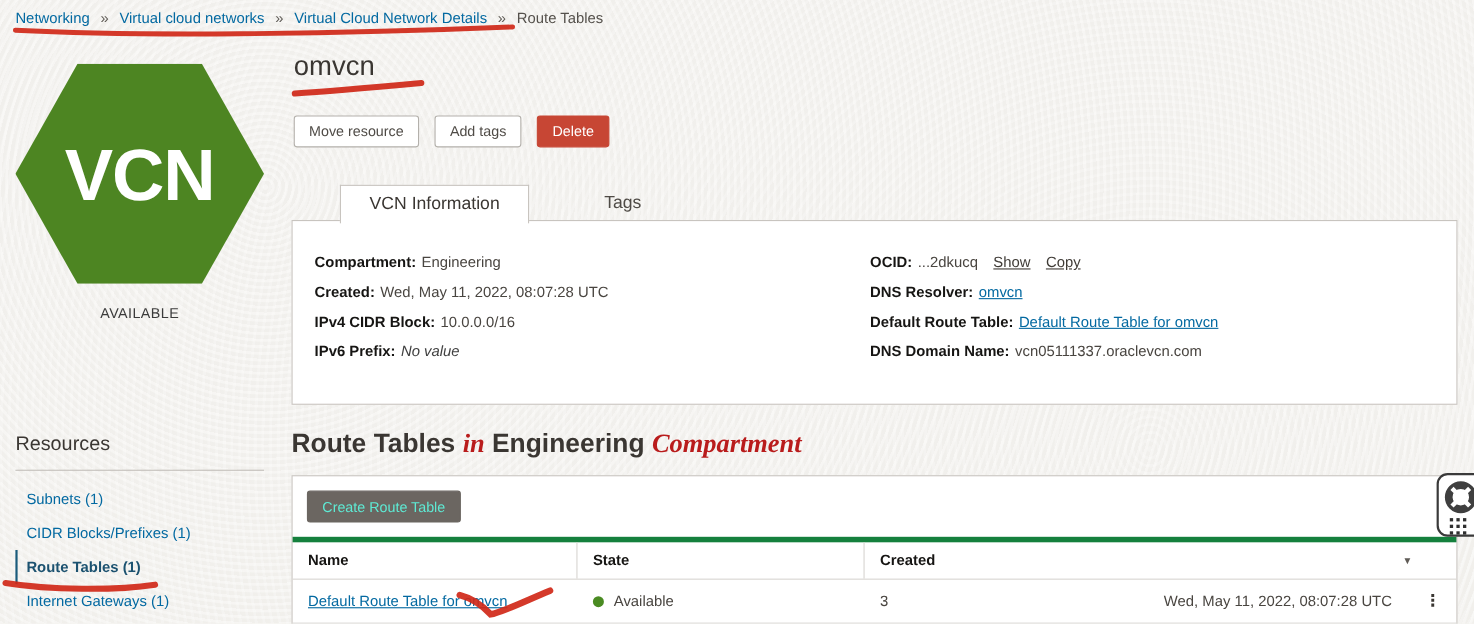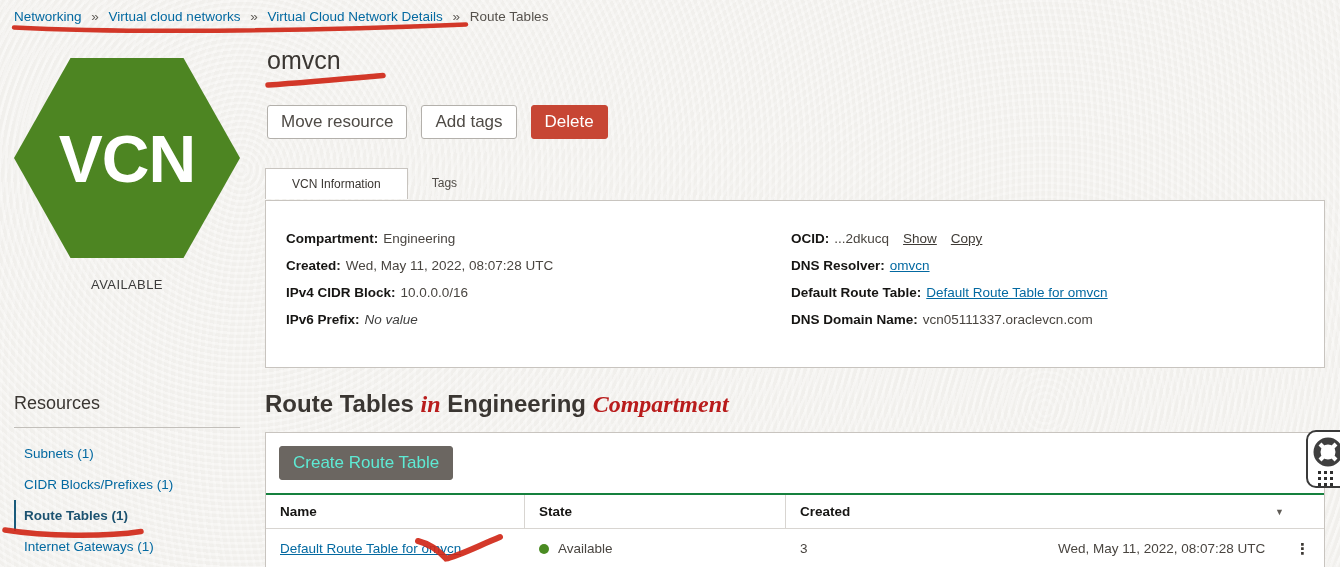--- a/index.html
+++ b/index.html
@@ -40,28 +40,28 @@
   .sidebar .divider { border:none; border-top:1px solid #c2bfba; margin:13px 0 10px 0; }
   .sidebar ul { list-style:none; }
   .sidebar li { padding:8px 0 8px 10px; font-size:13.5px; }
   .sidebar li .link { display:inline-block; }
   .sidebar li.active { border-left:2px solid #1a5b7b; padding-left:8px; }
   .sidebar li.active .link { color:#1c5270; font-weight:bold; }
 
   
   .page-title { position:absolute; left:267px; top:46px; font-size:25px; font-weight:400; color:#3a3632; }
   .actions { position:absolute; left:267px; top:105px; display:flex; gap:14px; }
-  .btn { font-size:17px; padding:6px 13px; border-radius:3px; cursor:pointer;
+  .btn { font-size:13px; padding:6px 13px; border-radius:3px; cursor:pointer;
     border:1px solid #b3b0ab; background:#fff; color:#4f4b46; font-family:inherit; }
   .btn.danger { background:#c74634; border-color:#c74634; color:#fff; }
   .btn.dark { background:#6b6661; border-color:#6b6661; color:#5eead4; }
 
   
   .tabs { position:absolute; left:265px; top:168px; display:flex; z-index:2; }
-  .tab { padding:8px 24px; font-size:12px; color:#4f4b46; cursor:pointer; }
+  .tab { padding:8px 24px; font-size:16px; color:#4f4b46; cursor:pointer;margin-left:44px; }
   .tab.active { background:#fff; border:1px solid #c8c4bf; border-bottom:none; color:#3a3632; padding:8px 26px; }
   .panel { position:absolute; left:265px; top:200px; width:1060px; height:168px;
     background:#fff; border:1px solid #c8c4bf; z-index:1; }
   .panel .col { position:absolute; top:24px; }
   .panel .col.left { left:20px; }
   .panel .col.right { left:525px; }
   .info-row { line-height:27px; white-space:nowrap; }
   .info-row b { color:#161513; }
   .info-row .val { color:#494540; margin-left:5px; }
   .info-row .val.italic { font-style:italic; color:#404040; }
@@ -69,21 +69,21 @@
   .info-row .link.u { margin-left:5px; }
 
   
   .section-title { position:absolute; left:265px; top:390px; font-size:24px; color:#3a3632; }
   .section-title .it { font-style:italic; color:#b91c1c;font-family:Liberation Serif, serif; }
 
   
   .card { position:absolute; left:265px; top:432px; width:1060px; height:140px;
     background:#fff; border:1px solid #c8c4bf; }
   .card .toolbar { padding:13px 0 0 13px; }
-  .grid-head { display:flex; margin-top:13px; border-top:2px solid #15803d; border-bottom:1px solid #d8d5d1; }
+  .grid-head { display:flex; margin-top:13px; border-top:5px solid #15803d; border-bottom:1px solid #d8d5d1; }
   .grid-head .cell { padding:9px 10px 9px 14px; font-weight:bold; color:#161513; font-size:13.5px;
     border-right:1px solid #d8d5d1; display:flex; align-items:center; }
   .grid-head .cell:last-child { border-right:none; }
   .grid-row { display:flex; border-bottom:1px solid #d8d5d1; }
   .grid-row .cell { padding:12px 10px 12px 14px; font-size:13.5px; color:#494540; display:flex; align-items:center; }
   .c-name { width:259px; } .c-state { width:261px; } .c-rules { width:258px; } .c-created { flex:1; }
   .sort-caret { margin-left:auto; margin-right:30px; font-size:9px; color:#5f5b56; cursor:pointer; }
   .dot { width:10px; height:10px; border-radius:50%; background:#4a8b22; margin-right:9px; flex:0 0 auto; }
   .kebab { margin-left:auto; margin-right:4px; font-size:15px; font-weight:bold; color:#3a3632;
     cursor:pointer; letter-spacing:0; line-height:1; }

